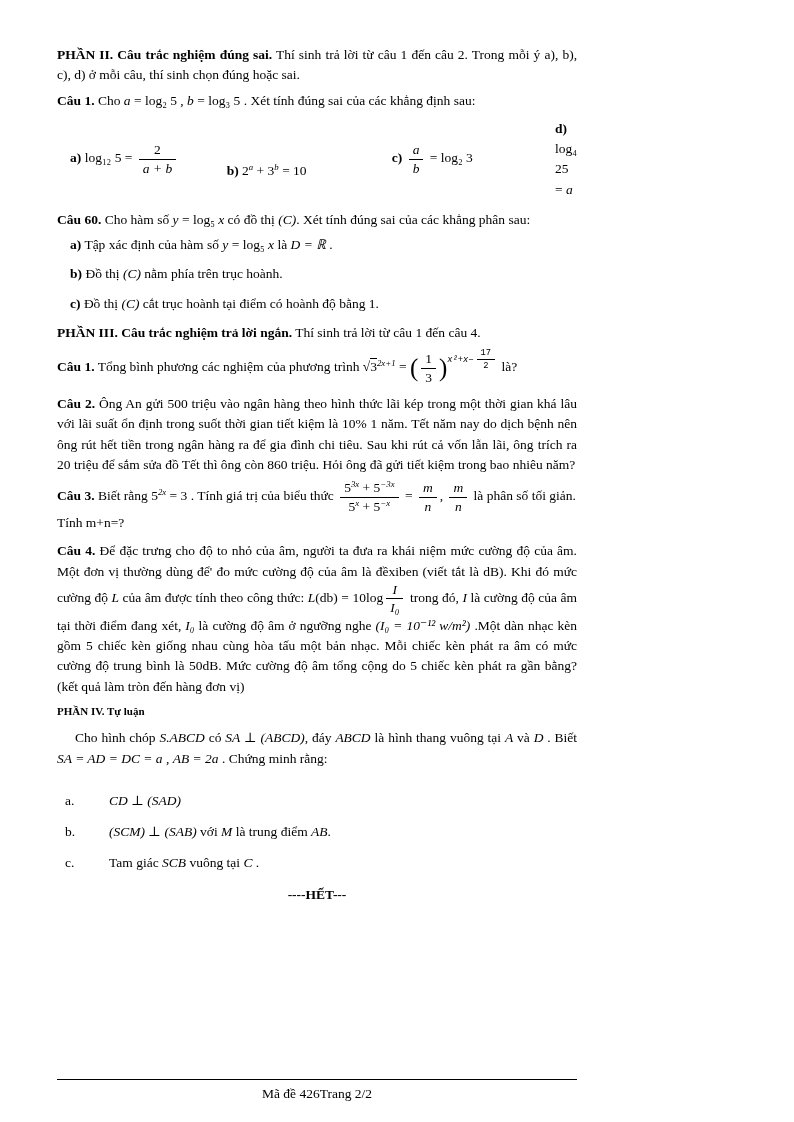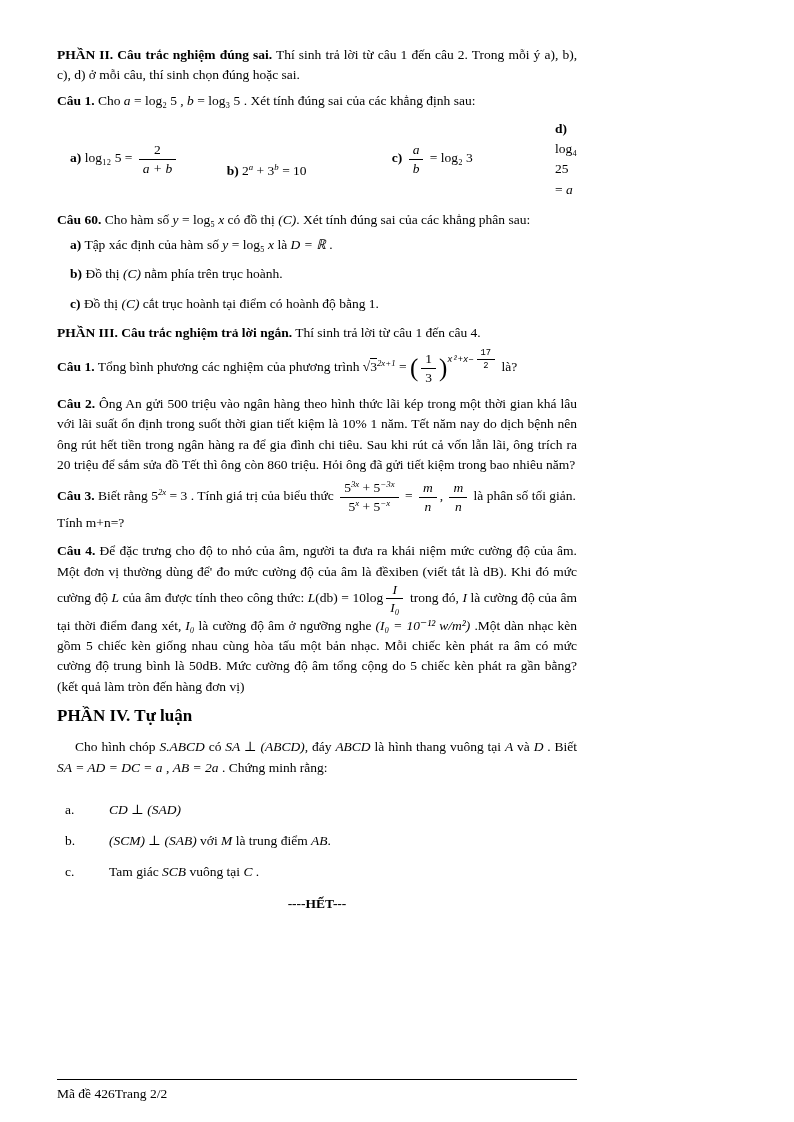--- a/index.html
+++ b/index.html
@@ -17,30 +17,30 @@
   sup { font-size:0.65em; line-height:0; }
   .frac { display:inline-block; vertical-align:middle; text-align:center; line-height:1.15; margin:0 3px; }
   .frac .fn { display:block; border-bottom:1px solid #000; padding:0 4px 1px 4px; }
   .frac .fd { display:block; padding:1px 4px 0 4px; }
   .bigp { font-size:1.85em; vertical-align:middle; line-height:0; }
   .hisup { font-size:0.65em; vertical-align:1.05em; line-height:0;font-family:Liberation Mono, monospace; }
   .rad { border-top:1px solid #000; }
   .opts4 { display:flex; margin:8px 0 10px 13px; align-items:center; }
   .c1 { width:168px; } .c2 { width:177px;margin-top:23px; } .c3 { width:175px; } .c4 { flex:1; }
   .optline { margin:0 0 9px 13px; }
-  .h4 { font-size:17px; font-weight:bold; margin:6px 0 9px 0; }
+  .h4 { font-size:11px; font-weight:bold; margin:6px 0 9px 0; }
   .p4intro { text-indent:18px; margin-bottom:22px; }
   .litem { display:flex; margin:0 0 11px 8px; }
   .litem .lbl { width:44px; flex:none; }
   .het { text-align:center; font-weight:bold; margin-top:4px; }
   .tallline { line-height:1.35; margin-bottom:9px; }
   .footer {
     position:absolute; left:57px; right:57px; bottom:18px;
     border-top:1px solid #000; padding-top:4px;
-    display:flex; justify-content:flex-start;
+    display:flex; justify-content:center;
   }
 </style>
 </head>
 <body>
 
 <div class="page">
 
   <p class="just"><b>PHẦN II. Câu trắc nghiệm đúng sai.</b><span> Thí sinh trả lời từ câu 1 đến câu 2. Trong mỗi ý a), b), c), d) ở mỗi câu, thí sinh chọn đúng hoặc sai.</span></p>
 
   <p><b>Câu 1.</b><span> Cho </span><span class="v">a</span><span> = log₂ 5 , </span><span class="v">b</span><span> = log₃ 5 .</span><span> Xét tính đúng sai của các khẳng định sau:</span></p>

